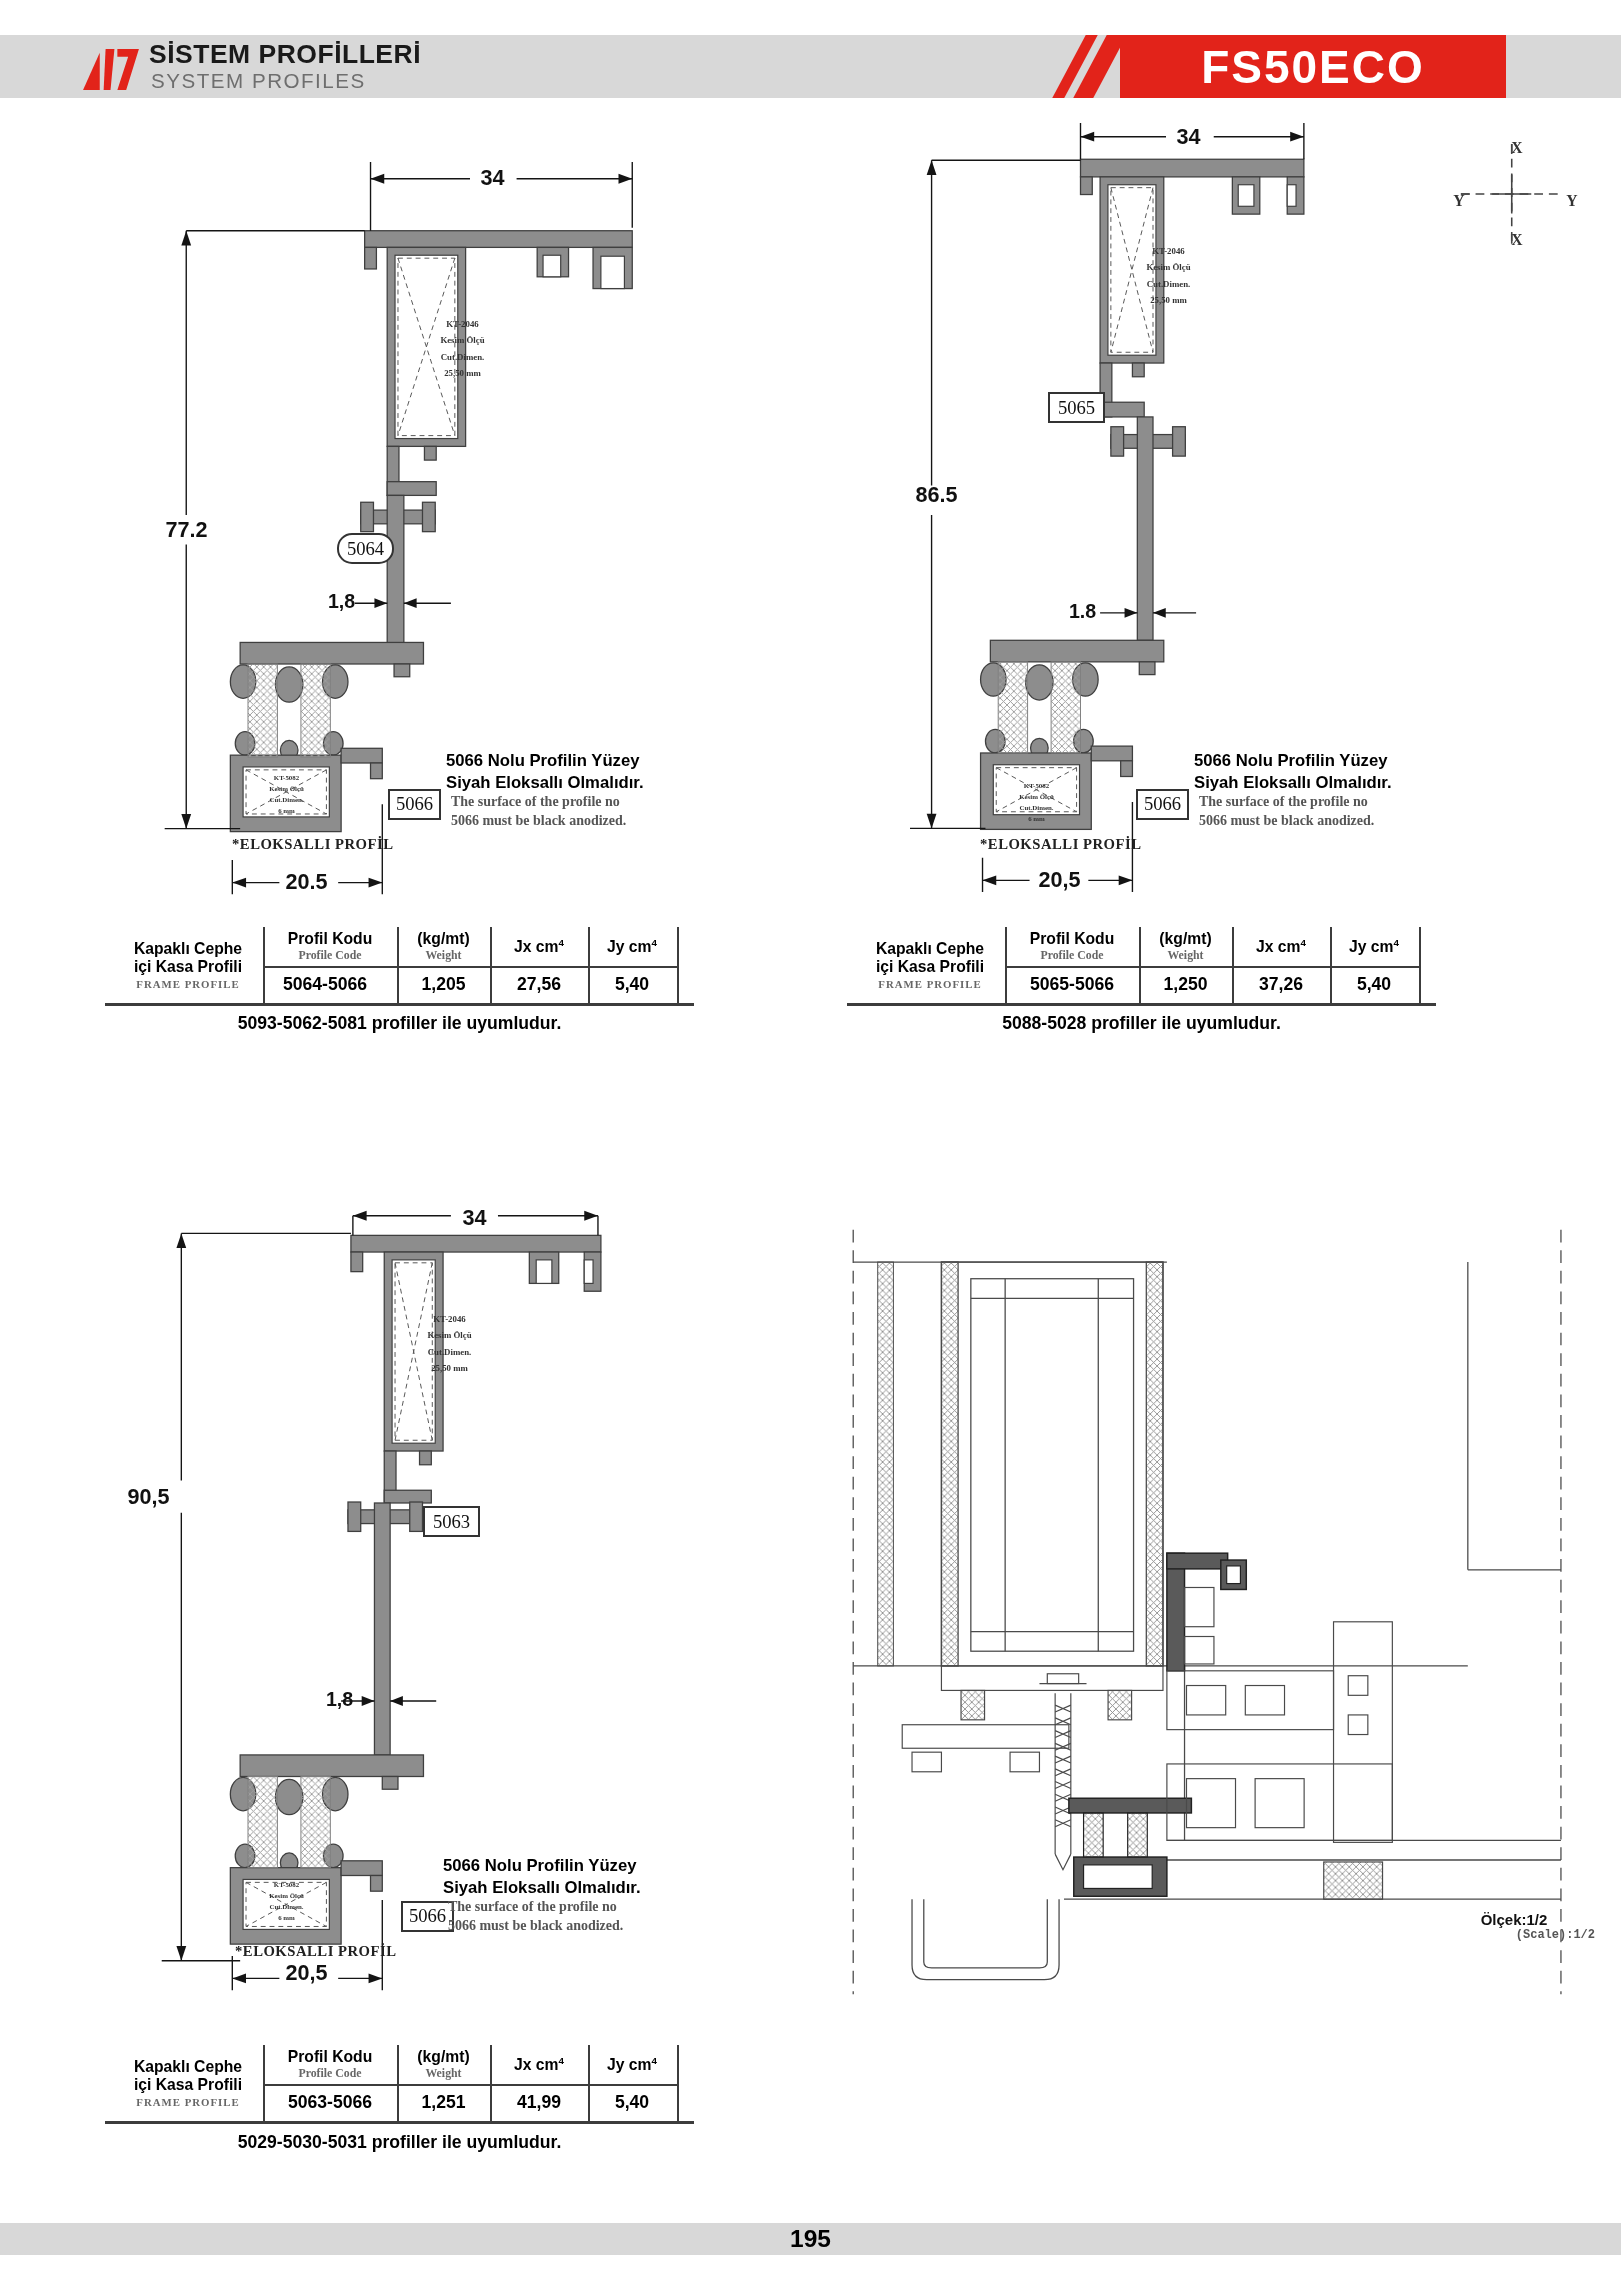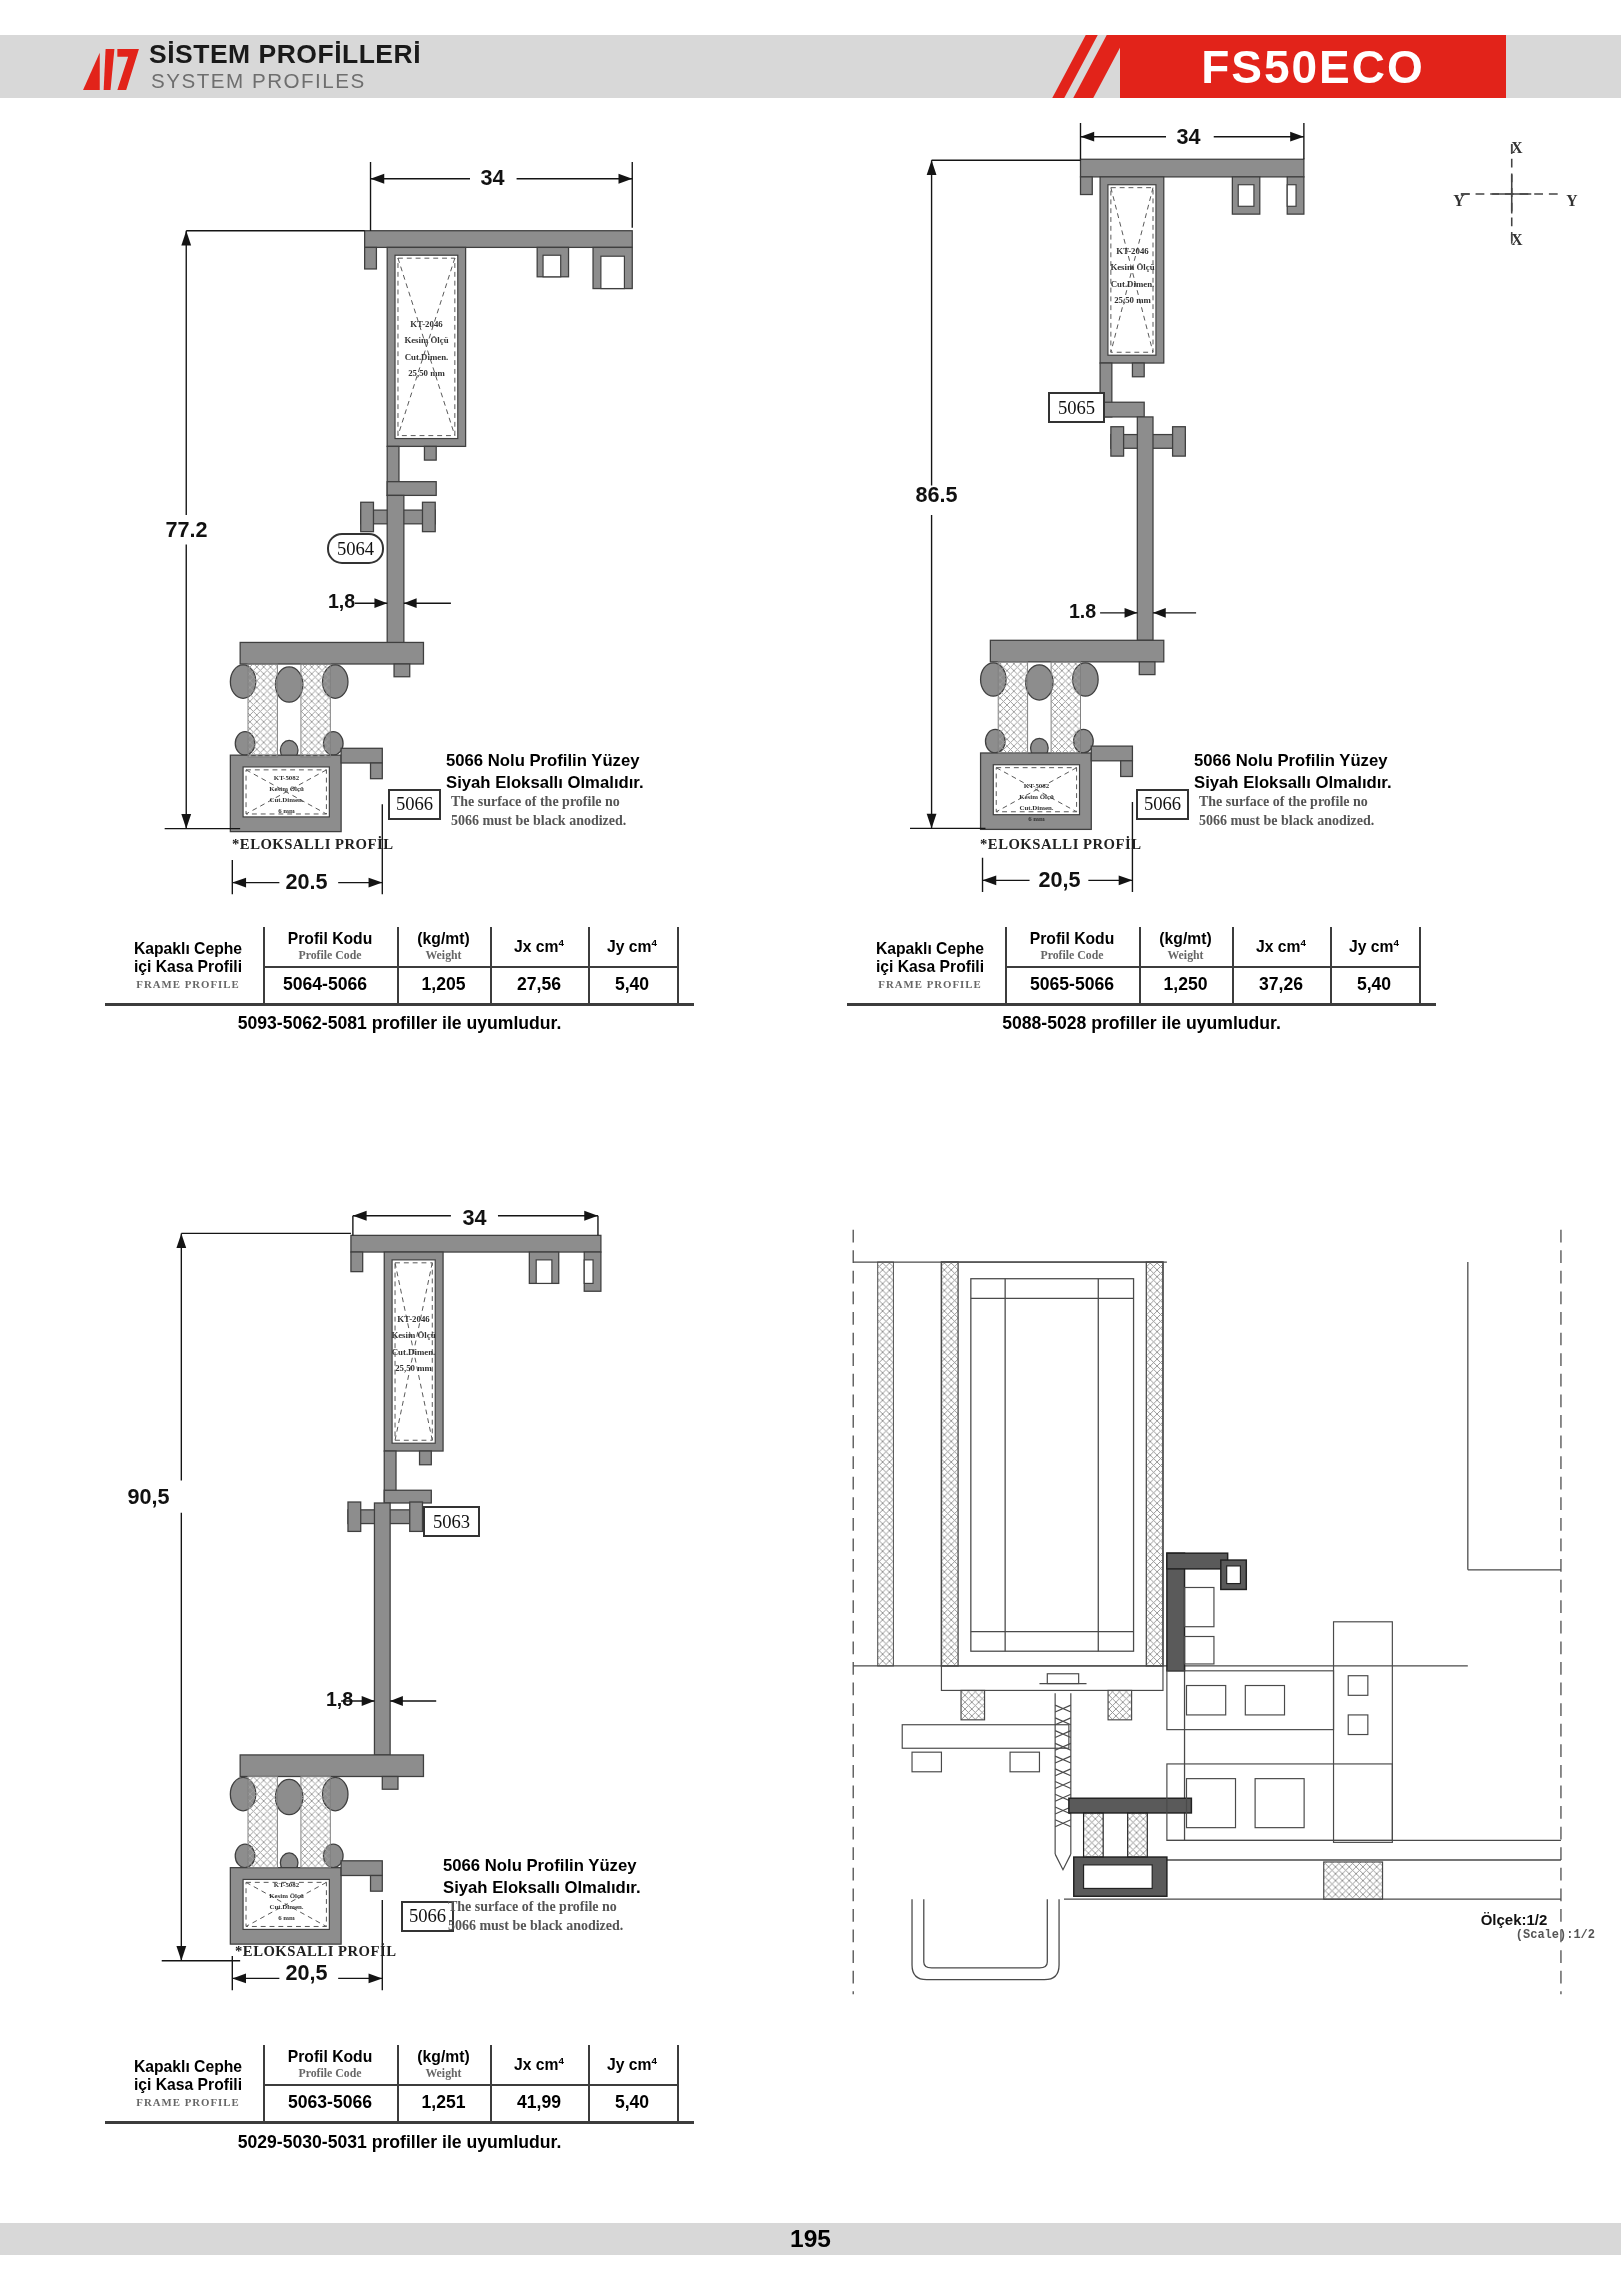--- a/index.html
+++ b/index.html
@@ -17,21 +17,21 @@
             display:flex;align-items:center;justify-content:center;}
   .redblock span{color:#fff;font-size:46px;font-weight:bold;letter-spacing:2px;}
   
   .dimlabel{font-size:21.6px;font-weight:bold;text-align:center;color:#111;}
   .dimsmall{font-size:19.6px;font-weight:bold;text-align:center;color:#111;}
   .codebox{border:2px solid #333;background:#fff;display:flex;align-items:center;justify-content:center;
            font-family:"Liberation Serif",serif;font-weight:normal;font-size:18.6px;color:#111;}
   .eloks{font-family:"Liberation Serif",serif;font-weight:bold;font-size:14.7px;color:#222;
          letter-spacing:0.5px;text-align:center;white-space:nowrap;}
   .corelbl{font-family:"Liberation Serif",serif;font-weight:bold;font-size:8.8px;color:#333;
-           text-align:center;line-height:1.85;}
+           text-align:center;line-height:1.85;padding-left:36px;}
   .baselbl{font-family:"Liberation Serif",serif;font-weight:bold;font-size:6.9px;color:#333;
            text-align:center;line-height:1.6;}
   .corelbl span,.baselbl span{display:block;}
   .noteblock{width:221px;}
   .notestrong{font-size:16.7px;font-weight:bold;color:#000;line-height:1.3;}
   .noteen{font-family:"Liberation Serif",serif;font-weight:bold;font-size:14px;color:#555;
           line-height:1.3;padding-left:4.9px;}
   .axlbl{font-family:"Liberation Serif",serif;font-weight:bold;font-size:15.7px;color:#333;text-align:center;}
   
   .ptable{position:absolute;width:573px;height:76px;}
@@ -148,21 +148,21 @@
       <path d="M245 495 L232 490 L232 500 Z"></path>
         <path d="M262 495 L275 490 L275 500 Z"></path>
       <path d="M87 780 L101 775 L101 785 Z"></path>
         <path d="M240 780 L226 775 L226 785 Z"></path>
     </g>
   </svg>
   <div class="ov dimlabel" style="left:470px;top:165px;width:45px;background:#fff;">34</div>
   <div class="ov dimlabel" style="left:155px;top:517px;width:63px;">77.2</div>
   <div class="ov dimsmall" style="left:321px;top:590px;width:41px;">1,8</div>
   <div class="ov dimlabel" style="left:276px;top:869px;width:61px;">20.5</div>
-  <div class="ov codebox" style="left:327px;top:533px;width:53px;height:27.4px;border-radius:15px;">
+  <div class="ov codebox" style="left:337px;top:533px;width:53px;height:27.4px;border-radius:15px;">
     <span>5064</span>
   </div>
   <div class="ov codebox" style="left:388px;top:789px;width:49px;height:26.5px;">
     <span>5066</span>
   </div>
   <div class="ov corelbl" style="left:395px;top:316px;width:63px;">
     <span>KT-2046</span>
       <span>Kesim Ölçü</span>
     <span>Cut.Dimen.</span>
       <span>25,50 mm</span>

